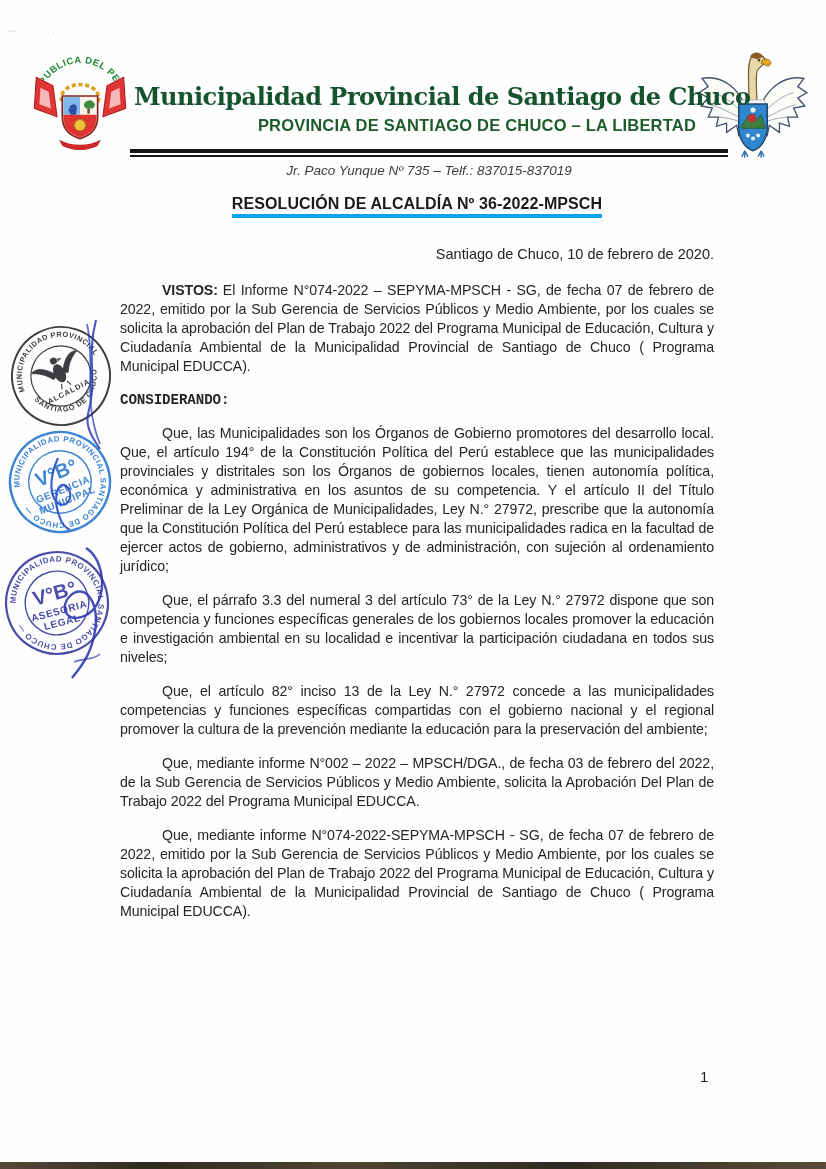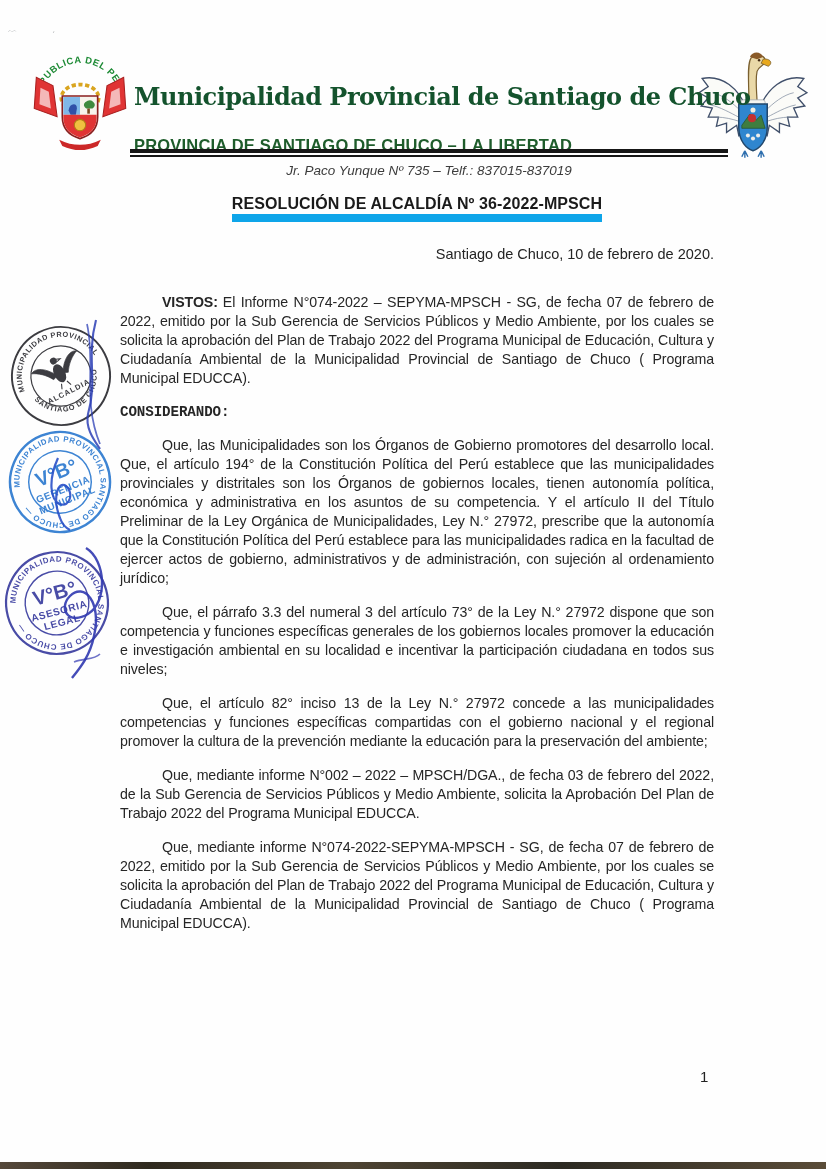--- a/index.html
+++ b/index.html
@@ -10,43 +10,43 @@
   }
   
   .emblem-left{position:absolute;left:28px;top:44px;width:104px;height:120px;}
   .emblem-right{position:absolute;left:694px;top:50px;width:118px;height:112px;}
   .org-name{
     position:absolute;left:134px;top:82px;width:562px;text-align:center;
     font-family:"DejaVu Serif",serif;font-weight:bold;font-size:24px;
     letter-spacing:-0.5px;color:#14532d;white-space:nowrap;
   }
   .org-subtitle{
-    position:absolute;left:134px;top:136px;width:562px;text-align:left;
+    position:absolute;left:134px;top:116px;width:562px;text-align:right;
     font-weight:bold;font-size:16.5px;color:#1e5c2b;letter-spacing:0.2px;white-space:nowrap;
   }
   .head-rule{position:absolute;left:130px;top:149px;width:598px;height:10px;}
   .head-rule .thick{height:4px;background:#161616;}
   .head-rule .thin{height:2px;background:#161616;margin-top:2px;}
   .address{
     position:absolute;left:130px;top:163px;width:598px;text-align:center;
     font-size:13.5px;color:#3c3c3c;font-style:italic;
   }
   
   .doc-title{position:absolute;left:120px;top:195px;width:594px;text-align:center;}
   .doc-title span{
     display:inline-block;font-weight:bold;font-size:16px;color:#1a1a1a;
-    border-bottom:8px solid #0ea5e9;padding-bottom:1px;letter-spacing:0.1px;
+    border-bottom:4px solid #0ea5e9;padding-bottom:1px;letter-spacing:0.1px;
   }
   .dateline{
     position:absolute;left:120px;top:246px;width:594px;text-align:right;
     font-size:14.5px;color:#242424;
   }
   .doc-body{position:absolute;left:120px;top:281px;width:594px;}
   .doc-body p{
-    margin:12px 0 15px 0;font-size:14.2px;line-height:19px;text-align:justify;
+    margin:0 0 15px 0;font-size:14.2px;line-height:19px;text-align:justify;
     letter-spacing:-0.1px;color:#262626;
   }
   .doc-body p.indent{text-indent:42px;}
   .doc-body p.heading{font-weight:bold;margin:4px 0 14px 0;font-family:Liberation Mono, monospace;}
   .lead{font-weight:bold;padding-right:5px;}
   .page-number{position:absolute;left:700px;top:1068px;font-size:15px;color:#222;}
   
   .stamp{position:absolute;opacity:0.93;}
   .stamp svg{width:100%;height:100%;display:block;}
   .stamp-alcaldia{left:10px;top:325px;width:102px;height:102px;transform:rotate(-27deg);}

